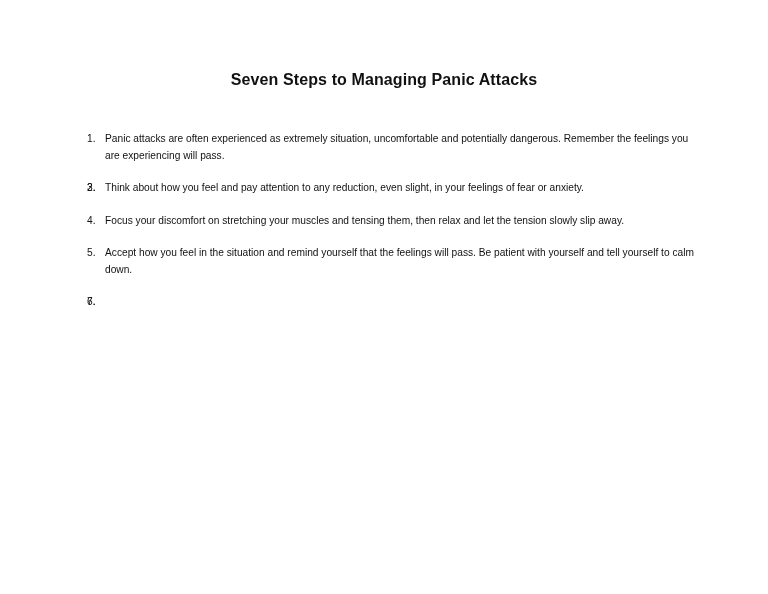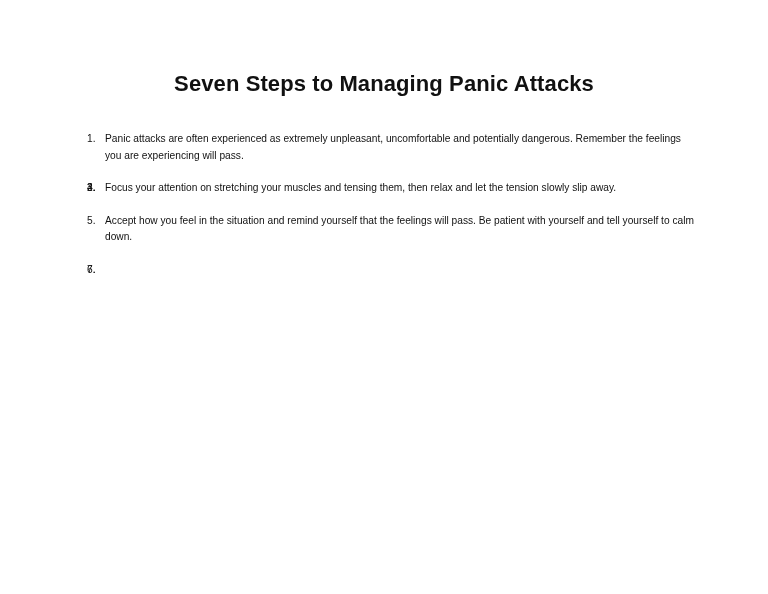--- a/index.html
+++ b/index.html
@@ -1,43 +1,44 @@
 <!DOCTYPE html>
 <html><head>
   <meta charset="utf-8">
   <style>
     html, body { margin: 0; padding: 0; background: #ffffff; }
     body { width: 768px; height: 594px; position: relative; overflow: hidden;
            font-family: "Liberation Sans", "DejaVu Sans", sans-serif; color: #111; }
     .title { position: absolute; top: 71px; left: 0; width: 768px; text-align: center;
-             font-size: 22px; font-weight: bold; letter-spacing: 0.1px; }
+             font-size: 16px; font-weight: bold; letter-spacing: 0.1px; }
     .list { position: absolute; top: 131px; left: 84px; width: 615px; margin: 0; padding: 0; list-style: none; }
     .item { position: relative; padding-left: 21px; font-size: 10.2px; line-height: 16.5px; margin-bottom: 16px; }
     .num { position: absolute; left: 3px; top: 0; }
     b { font-weight: bold; }
   </style>
 </head>
 <body>
 
 <div class="title">Seven Steps to Managing Panic Attacks</div>
 
 <ol class="list">
   <li class="item">
     <span class="num">1.</span>
-    <span>Panic attacks are often experienced as extremely unpleasant, uncomfortable and potentially dangerous. Remember the feelings you are experiencing will pass.</span>
+    <span>Panic attacks are often experienced as extremely situation, uncomfortable and potentially dangerous. Remember the feelings you are experiencing will pass.</span>
   </li>
   <li class="item">
     <span class="num">2.</span>
   </li>
   <li class="item">
     <span class="num">3.</span>
+    <span>Think about how you feel and pay attention to any reduction, even slight, in your feelings of fear or anxiety.</span>
   </li>
   <li class="item">
     <span class="num">4.</span>
-    <span>Focus your attention on stretching your muscles and tensing them, then relax and let the tension slowly slip away.</span>
+    <span>Focus your discomfort on stretching your muscles and tensing them, then relax and let the tension slowly slip away.</span>
   </li>
   <li class="item">
     <span class="num">5.</span>
     <span>Accept how you feel in the situation and remind yourself that the feelings will pass. Be patient with yourself and tell yourself to calm down.</span>
   </li>
   <li class="item">
     <span class="num">6.</span>
   </li>
   <li class="item">
     <span class="num">7.</span>

